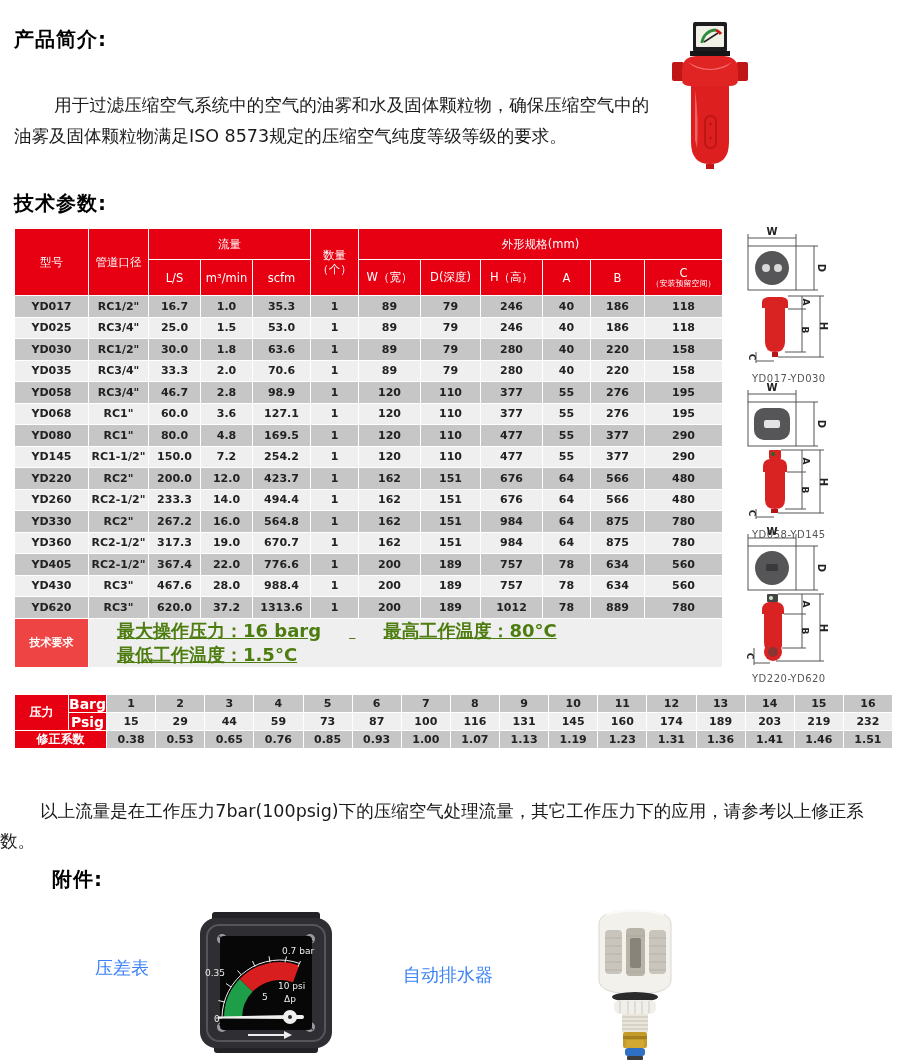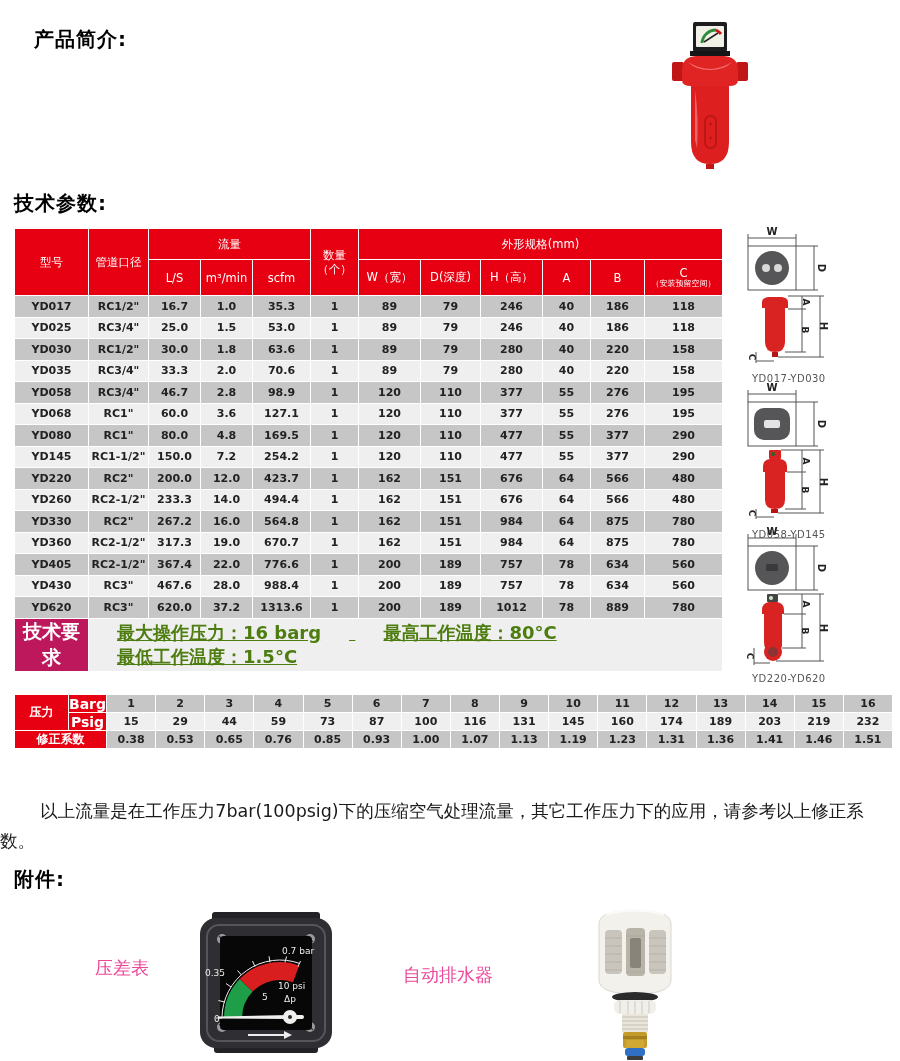--- a/index.html
+++ b/index.html
@@ -17,45 +17,46 @@
                     font-size:11px;font-weight:bold;padding:0;}
   .spec thead th{background:#e60012;color:#fff;font-weight:normal;font-size:11.5px;}
   .spec thead .r1{height:31px;}
   .spec thead .r2 th{height:35px;}
   .spec tbody td{height:20.5px;color:#222;}
   .spec tr.dark td{background:#c6c6c6;}
   .spec tr.light td{background:#efefef;}
   .small-sub{display:block;font-size:8px;line-height:1.1;}
   .two-line{line-height:1.25;}
   .techreq td{height:34px;}
-  .techreq .red{background:#be185d;color:#fff;font-size:19px;font-weight:bold;}
+  .techreq .red{background:#ef4444;color:#fff;font-size:11px;font-weight:bold;}
   .techreq .techvals{background:#efefef;text-align:left;color:#4d7c0f;font-size:18px;text-decoration:underline;}
   .techreq .techvals span{margin-left:28px;margin-right:28px;white-space:nowrap;}
   
   .pressure{position:absolute;left:14px;top:694px;width:879px;table-layout:fixed;}
   .pressure th,.pressure td{border:1px solid #fff;text-align:center;font-size:11px;
                             font-weight:bold;height:17px;padding:0;}
   .pressure .red{background:#e60012;color:#fff;font-size:12px;}
   .pressure .red.sub{font-size:14px;}
   .pressure td.dark{background:#c6c6c6;color:#222;}
   .pressure td.light{background:#efefef;color:#222;}
   
   .diagram{position:absolute;left:726px;width:174px;}
   .diagram .cap{font-size:10px;color:#555;margin:1px 0 0 26px;letter-spacing:.5px;}
   
-  .acc-label{position:absolute;font-size:18px;color:#ec4899;}
+  .acc-label{position:absolute;font-size:18px;color:#3b82f6;}
   .abs{position:absolute;}
   svg text{font-family:"DejaVu Sans","Liberation Sans",sans-serif;}
 </style>
 </head>
 <body>
 
 <div class="page">
 
-  <div class="h-title" style="top:26px;margin-left:20px;">产品简介:</div>
+  <div class="h-title" style="top:26px;">产品简介:</div>
+  <p class="intro">用于过滤压缩空气系统中的空气的油雾和水及固体颗粒物，确保压缩空气中的油雾及固体颗粒物满足ISO 8573规定的压缩空气纯度等级等级的要求。</p>
 
   <svg class="abs" style="left:666px;top:20px;" width="88" height="150" viewBox="0 0 88 150">
     <rect x="27" y="2" width="34" height="30" rx="2" fill="#1d1d20"></rect>
     <rect x="30" y="6" width="28" height="21" rx="1" fill="#f2f1e8"></rect>
     <path d="M36 23 A14 14 0 0 1 50 10" stroke="#2e8b3d" stroke-width="3" fill="none"></path>
     <path d="M50 10 A14 14 0 0 1 55 14" stroke="#cc1a1a" stroke-width="3" fill="none"></path>
     <line x1="38" y1="22" x2="52" y2="13" stroke="#222" stroke-width="1.5"></line>
     <rect x="24" y="31" width="40" height="5" fill="#151517"></rect>
     <rect x="6" y="42" width="12" height="19" rx="2" fill="#c01616"></rect>
     <rect x="70" y="42" width="12" height="19" rx="2" fill="#c01616"></rect>
@@ -508,21 +509,21 @@
           <td class="dark">1.31</td>
           <td class="dark">1.36</td>
           <td class="dark">1.41</td>
           <td class="dark">1.46</td>
           <td class="dark">1.51</td>
         </tr>
   </tbody>
     </table>
 
   <p class="note">以上流量是在工作压力7bar(100psig)下的压缩空气处理流量，其它工作压力下的应用，请参考以上修正系数。</p>
-  <div class="h-title" style="top:866px;">附件:</div>
+  <div class="h-title" style="top:866px;margin-left:38px;">附件:</div>
 
   <div class="acc-label" style="left:95px;top:956px;">压差表</div>
 
   <svg class="abs" style="left:198px;top:912px;" width="136" height="142" viewBox="0 0 136 142">
     <rect x="14" y="0" width="108" height="10" rx="3" fill="#232327"></rect>
     <rect x="16" y="132" width="104" height="9" rx="3" fill="#232327"></rect>
     <rect x="2" y="6" width="132" height="130" rx="16" fill="#2e2e33"></rect>
     <rect x="9" y="13" width="118" height="116" rx="12" fill="none" stroke="#55555c" stroke-width="2"></rect>
     <circle cx="24" cy="27" r="5" fill="#9a9aa0"></circle>
       <line x1="21" y1="24" x2="27" y2="30" stroke="#3a3a3e" stroke-width="1.4"></line>

